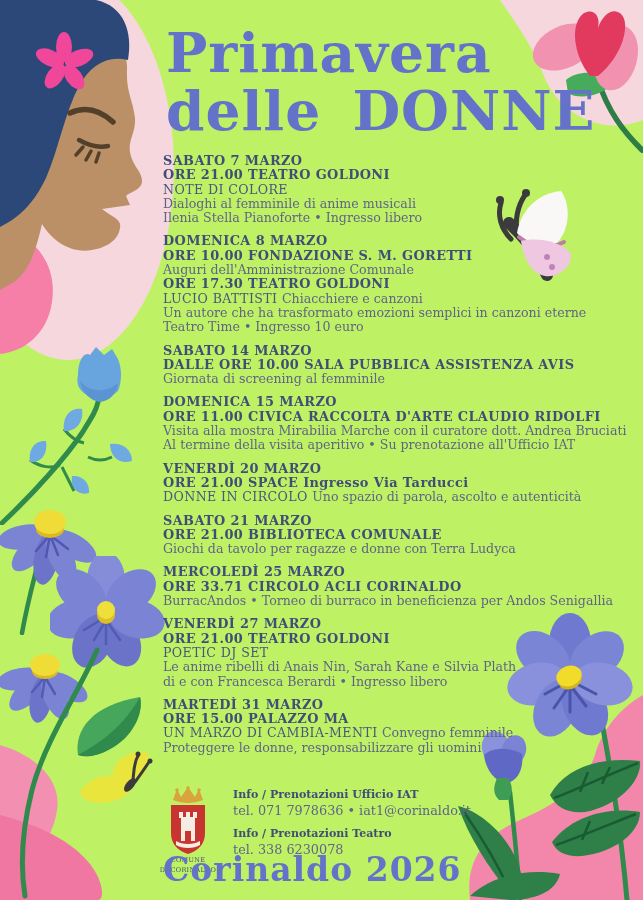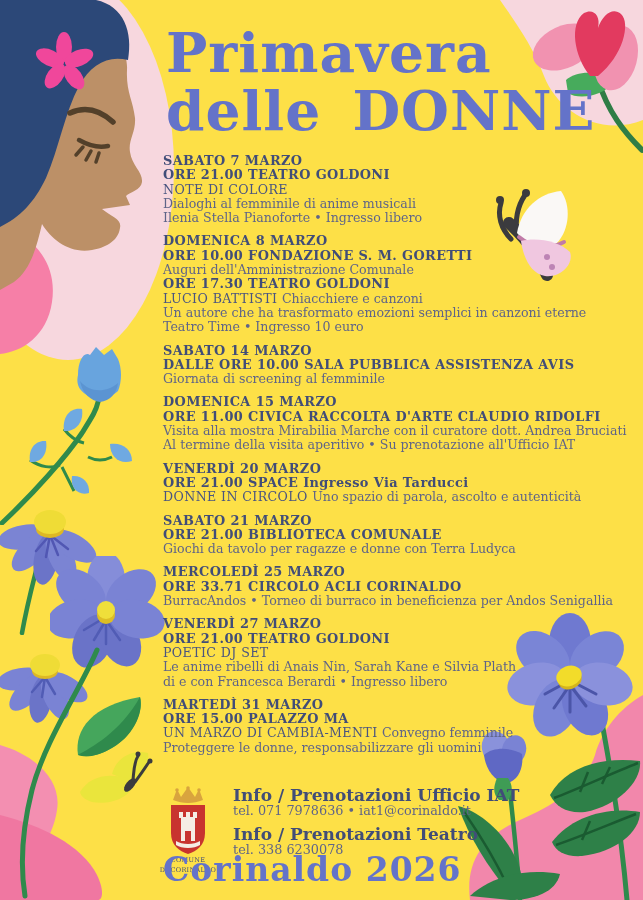--- a/index.html
+++ b/index.html
@@ -1,39 +1,39 @@
 <!DOCTYPE html>
 <html><head>
 <meta charset="utf-8">
 <style>
   html,body { margin:0; padding:0; background:#e8e0e4; }
   .poster {
     position:relative; width:643px; height:900px;
-    background:#fde047; overflow:hidden;
+    background:#bef264; overflow:hidden;
     font-family:"DejaVu Serif", serif;
   }
   .deco { position:absolute; }
 
   .title { position:absolute; left:166px; top:24px; color:#6473C9; font-weight:bold; }
   .title .l1 { font-size:55px; line-height:58px; letter-spacing:1px; }
   .title .l2 { font-size:55px; line-height:58px; letter-spacing:1px; word-spacing:11px; }
 
   .events { position:absolute; left:163px; top:154px; }
   .event { margin-bottom:9px; }
   .line { font-size:12.6px; line-height:14.3px; white-space:nowrap; }
   .p-h { font-weight:bold; color:#414D78; letter-spacing:0.4px; font-size:12.9px; }
   .p-r { color:#4A5580; letter-spacing:0.4px; }
   .p-m { color:#5F6488;margin-top:28px; }
 
   .crest { position:absolute; left:157px; top:785px; width:62px; text-align:center; }
   .crest-label { font-size:6.5px; color:#414D78; letter-spacing:0.3px; line-height:7.5px; margin-top:2px; }
 
   .contacts { position:absolute; left:233px; top:787px; }
   .contact { margin-bottom:7px; }
-  .contact-label { font-weight:bold; color:#414D78; font-size:17px; line-height:16px; }
+  .contact-label { font-weight:bold; color:#414D78; font-size:11px; line-height:16px; }
   .contact-detail { color:#5F6488; font-size:12.8px; line-height:16px; }
 
   .cityyear { position:absolute; left:163px; top:850px; font-size:33px; font-weight:bold; color:#6473C9; letter-spacing:1px; }
 </style>
 </head>
 <body>
 
 <div class="poster">
 
   <svg class="deco" style="left:0;top:0" width="180" height="360" viewBox="0 0 180 360">

